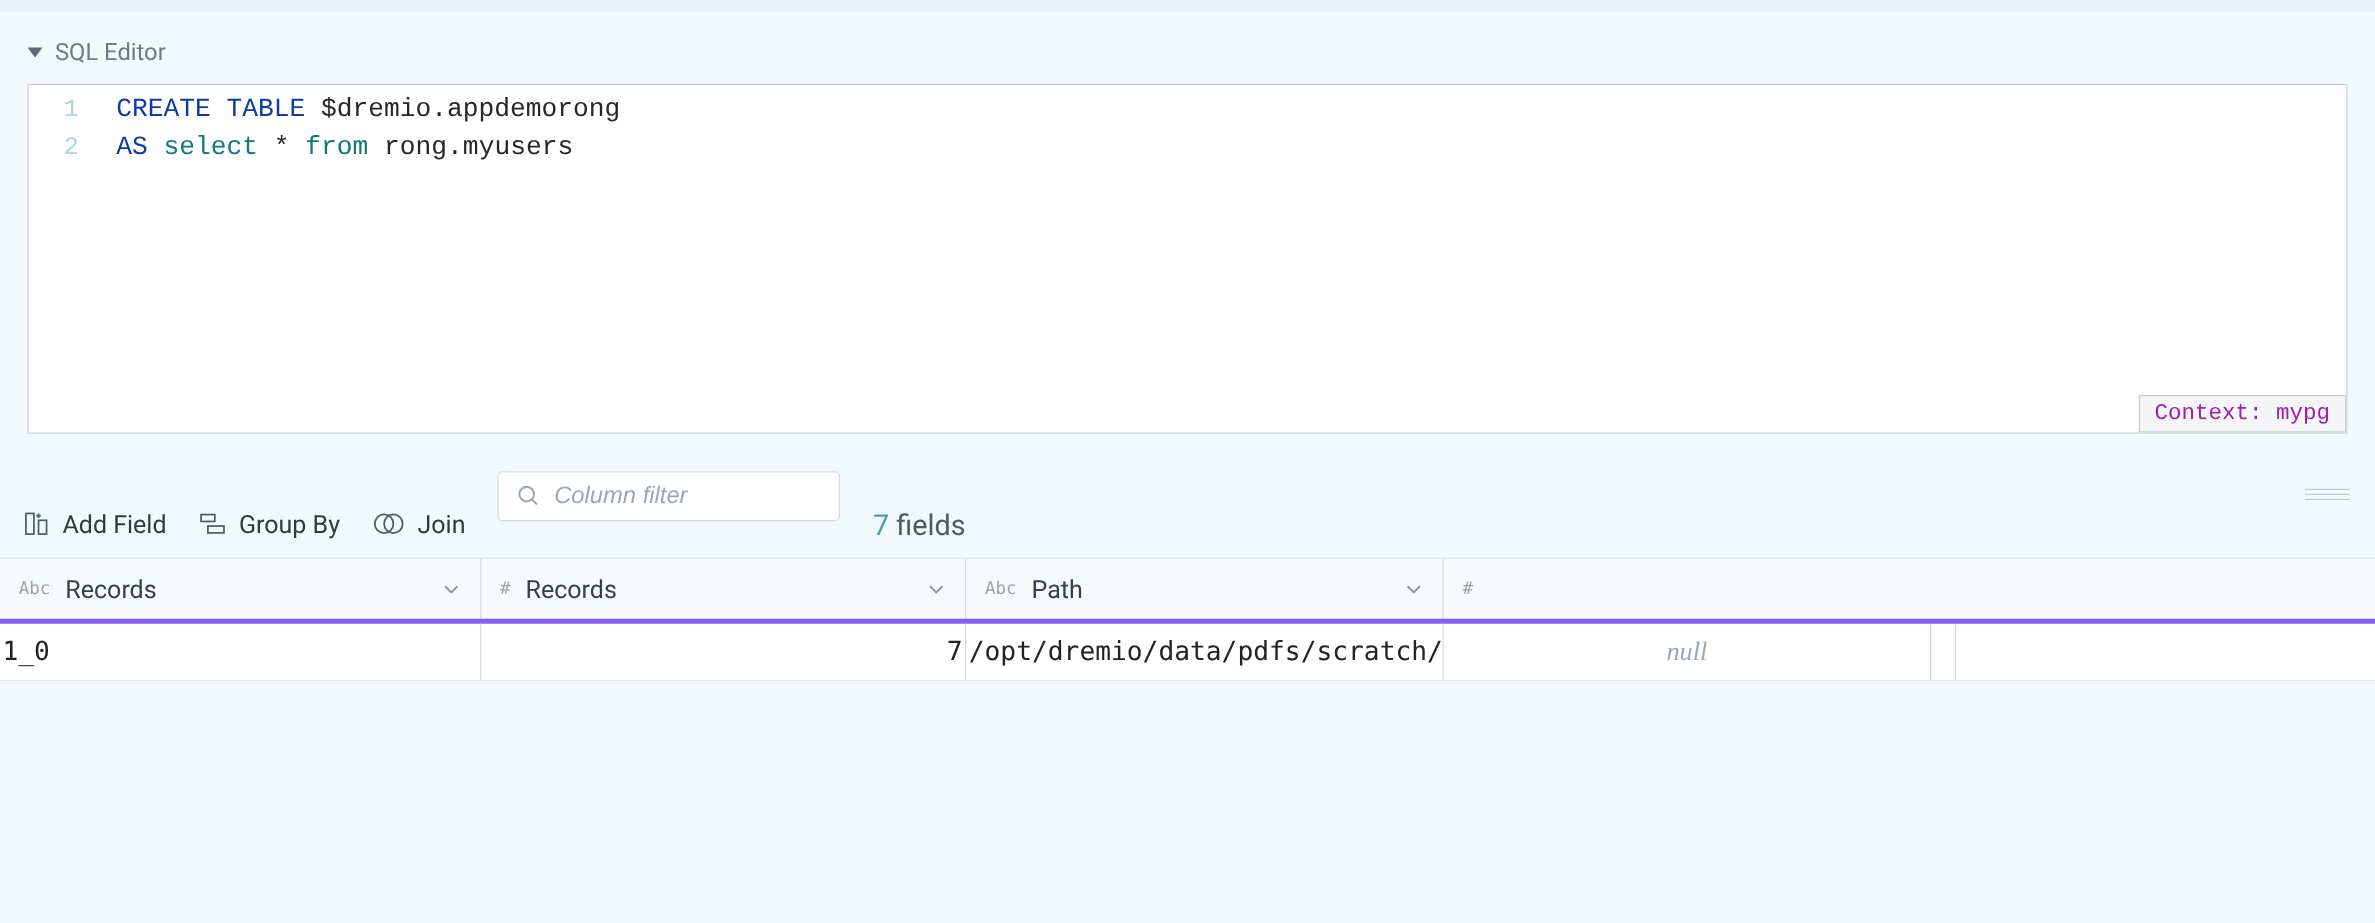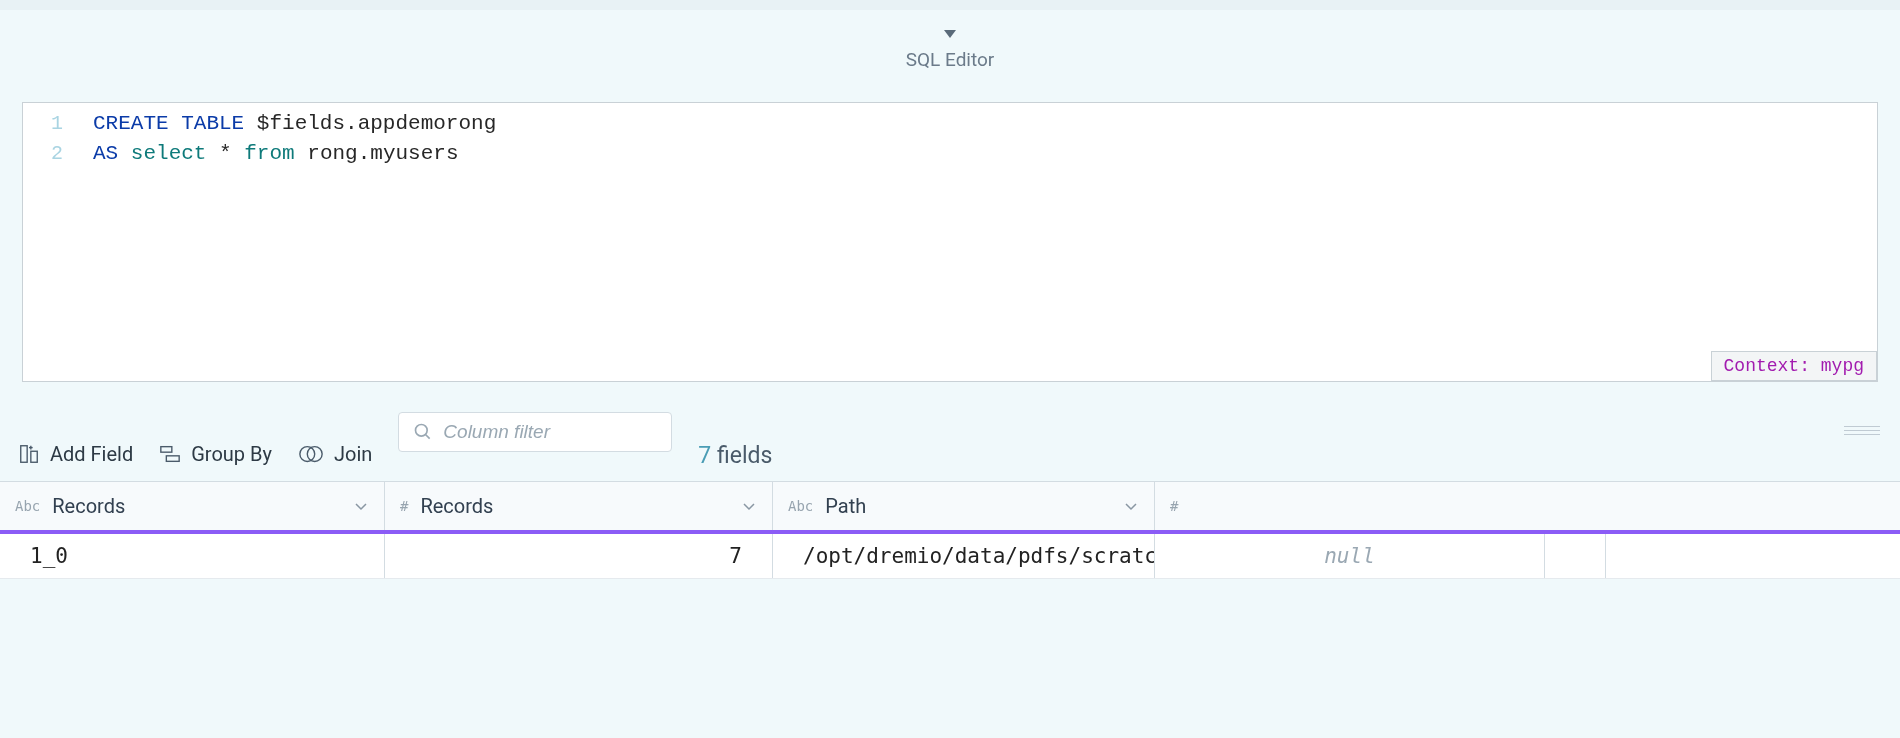--- a/index.html
+++ b/index.html
@@ -18,23 +18,22 @@
       height: 10px;
       background: #e8f2f5;
     }
     .editor-section {
       padding: 20px 22px 0 22px;
     }
     .editor-header {
       display: flex;
       align-items: center;
       gap: 10px;
-      margin-bottom: 31px;
+      margin-bottom: 14px;
       cursor: pointer;
-      flex-direction: column;
     }
     .collapse-arrow {
       width: 0;
       height: 0;
       border-left: 6px solid transparent;
       border-right: 6px solid transparent;
       border-top: 8px solid #5a6b7a;
     }
     .editor-title {
       font-size: 19px;
@@ -192,53 +191,54 @@
     .col-records { width: 388px; }
     .col-path { width: 382px; }
     .col-metadata { width: 390px; }
     .col-extra { width: 20px; border-right: none; }
     .col-extra .type-ico { margin: 0; }
     .grid-row {
       display: flex;
       border-bottom: 1px solid #e5eaee;
     }
     .gr-cell {
-      padding: 10px 30px;
+      padding: 10px 2px;
       border-right: 1px solid #d3dce2;
       font-family: "SFMono-Regular", Consolas, monospace;
       font-size: 21px;
       color: #222;
       overflow: hidden;
       white-space: nowrap;
     }
     .gr-cell.num { text-align: right; }
     .gr-cell.null-val {
       text-align: center;
       font-style: italic;
       color: #9aa8b3;
+      font-family: Liberation Serif, serif;
     }
   </style>
 </head>
 <body>
 
 <div class="top-tabs"></div>
 
 <div class="editor-section">
   <div class="editor-header">
     <div class="collapse-arrow"></div>
     <div class="editor-title">SQL Editor</div>
   </div>
 
   <div class="code-editor">
     <div class="code-gutter">
       <div class="line-num">1</div>
       <div class="line-num">2</div>
     </div>
     <div class="code-body">
-      <div class="code-line"><span class="kw">CREATE TABLE</span><span class="txt"> $fields.appdemorong</span></div>
+      <div class="code-line"><span class="kw">CREATE TABLE</span><span class="txt"> $dremio.appdemorong</span></div>
       <div class="code-line"><span class="kw">AS</span><span class="txt"> </span><span class="kw2">select</span><span class="txt"> * </span><span class="kw2">from</span><span class="txt"> rong.myusers</span></div>
     </div>
     <div class="context-badge">Context: mypg</div>
   </div>
 </div>
 
 <div class="toolbar">
   <div class="tb-btn">
     <span class="tb-icon">
       <svg width="22" height="22" viewBox="0 0 24 24" fill="none" stroke="currentColor" stroke-width="1.5">

